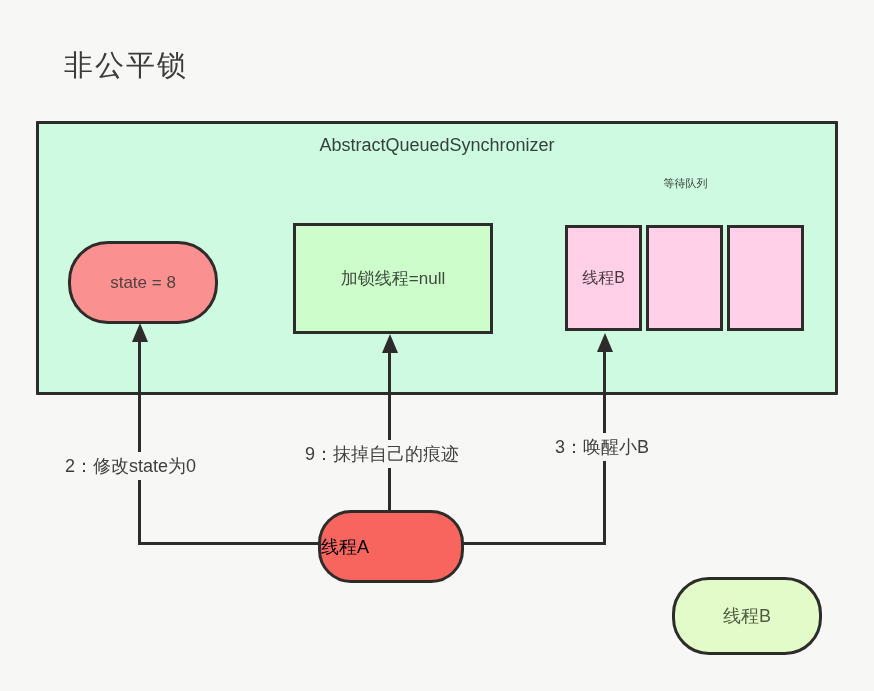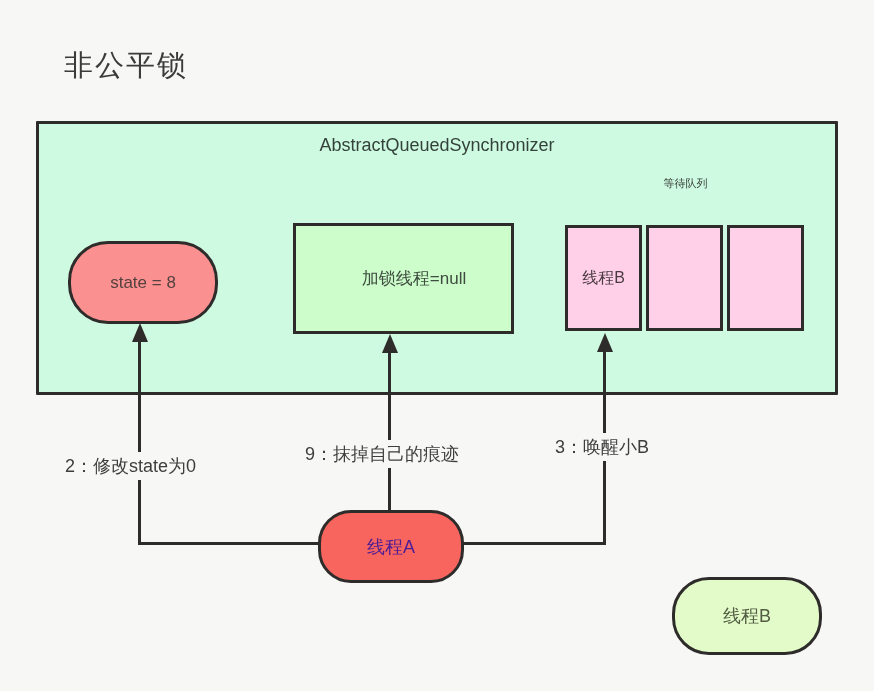--- a/index.html
+++ b/index.html
@@ -17,40 +17,40 @@
     font-size:11px;color:#384139;}
 
   .state-pill{position:absolute;left:29px;top:117px;width:144px;height:77px;
     background:#fa9190;border:3px solid #2e2c2a;border-radius:40px;
     display:flex;align-items:center;justify-content:center;
     font-size:17px;color:#54403f;}
 
   .null-box{position:absolute;left:254px;top:99px;width:194px;height:105px;
     background:#cdfdcb;border:3px solid #2e2c2a;
     display:flex;align-items:center;justify-content:center;
-    font-size:17px;color:#3f4d40;padding-left:21px;}
+    font-size:17px;color:#3f4d40;}
 
   .queue-row{position:absolute;left:526px;top:101px;display:flex;gap:4px;}
   .queue-cell{width:71px;height:100px;background:#ffd0e7;border:3px solid #2e2c2a;
     display:flex;align-items:center;justify-content:center;
     font-size:16px;color:#4a3b43;}
 
   
   .line{position:absolute;background:#2e2c2a;z-index:1;}
   .arrowhead-up{position:absolute;width:0;height:0;z-index:1;
     border-left:8px solid transparent;border-right:8px solid transparent;
     border-bottom:19px solid #2e2c2a;}
 
   .step-label{position:absolute;z-index:3;background:#f7f7f5;padding:2px 5px;
     font-size:18px;color:#3e3e3e;white-space:nowrap;}
 
   .thread-a-pill{position:absolute;left:318px;top:510px;width:140px;height:67px;z-index:2;
     background:#f8655e;border:3px solid #2e2c2a;border-radius:33px;
-    display:flex;align-items:center;justify-content:center;
-    font-size:18px;color:#4c1d95;}
+    display:flex;align-items:center;
+    font-size:18px;color:#000000;}
 
   .thread-b-pill{position:absolute;left:672px;top:577px;width:144px;height:72px;z-index:2;
     background:#e3fbc9;border:3px solid #2e2c2a;border-radius:37px;
     display:flex;align-items:center;justify-content:center;
     font-size:18px;color:#515c43;}
 </style>
 </head>
 <body>
 
 <div class="stage">

